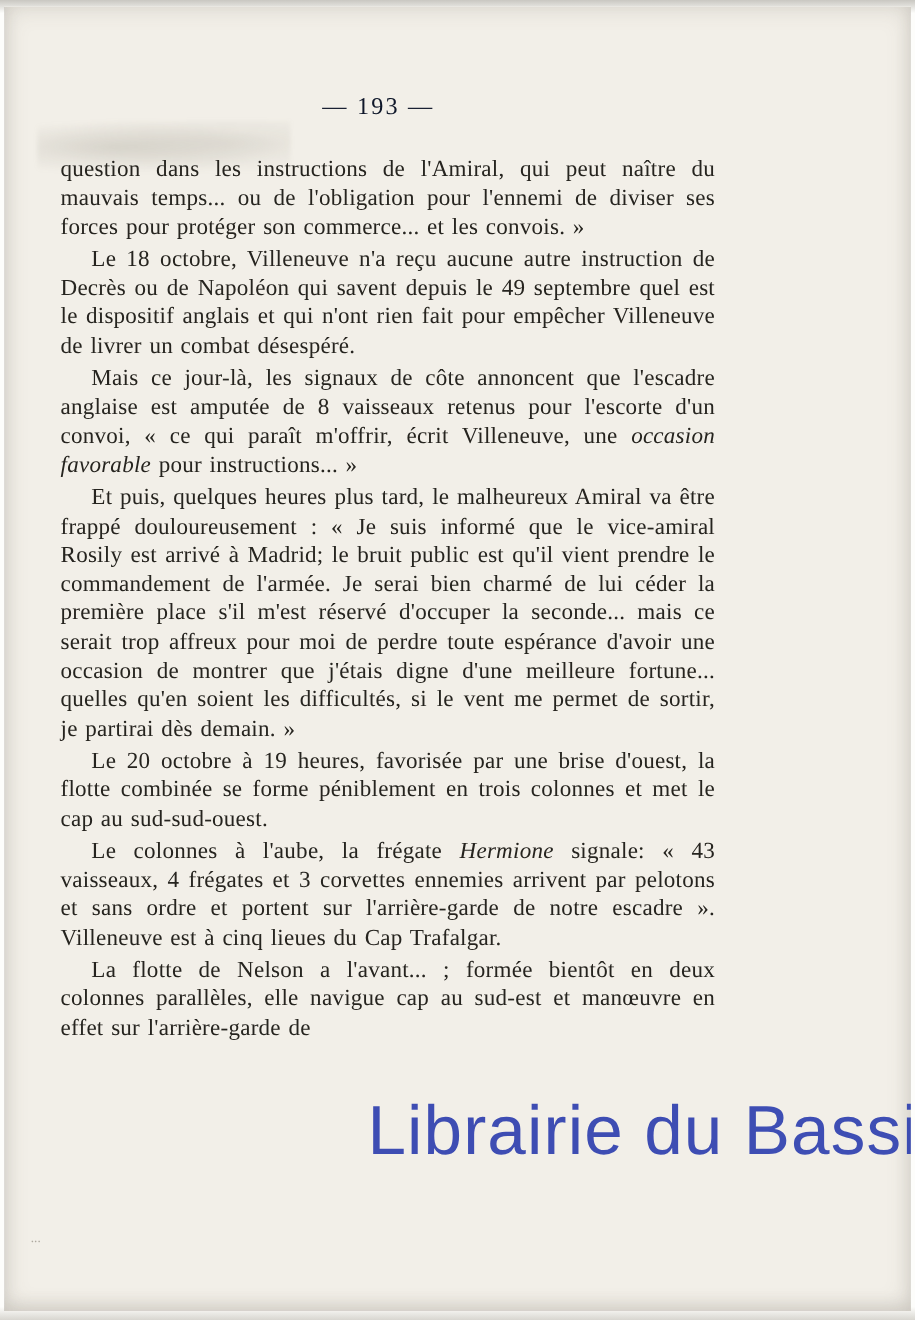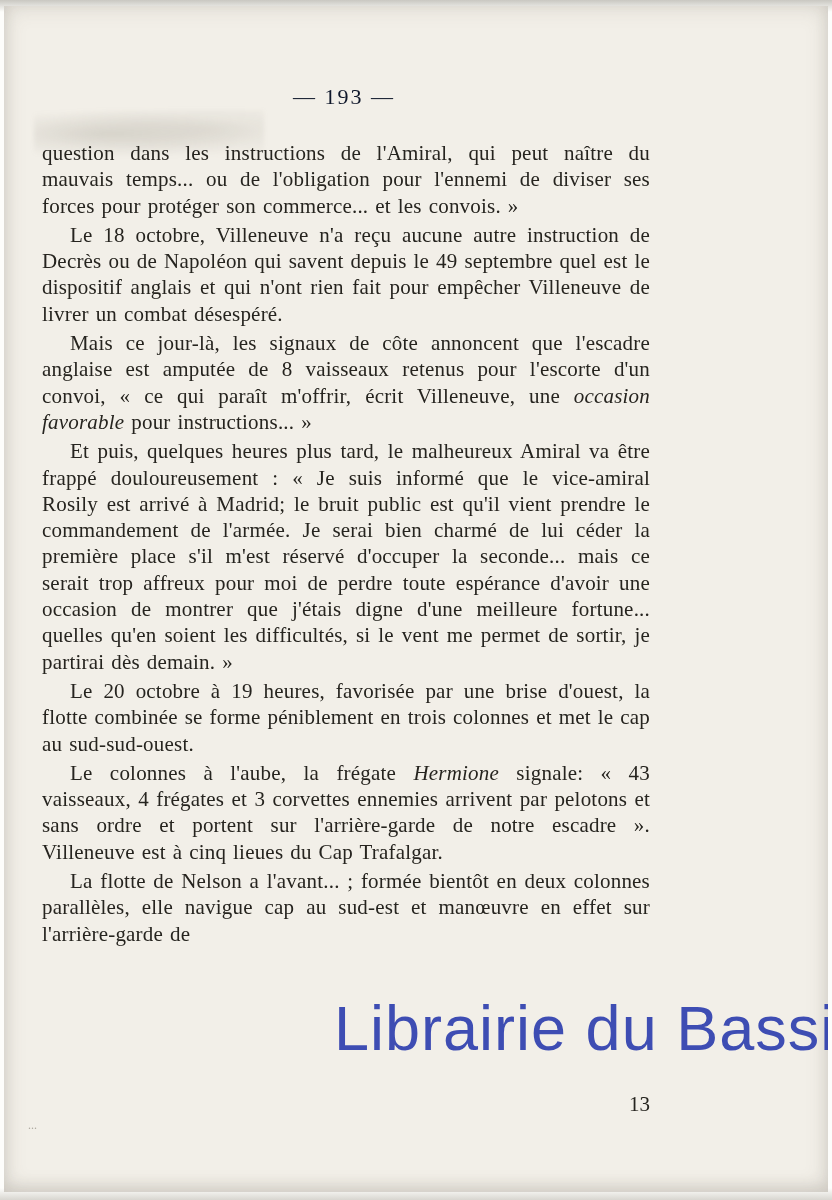--- a/index.html
+++ b/index.html
@@ -54,21 +54,21 @@
     top: 134px;
     width: 612px;
     color: #26241f;
     font-size: 21px;
     line-height: 26.3px;
     text-align: justify;
     letter-spacing: 0.2px;
     word-spacing: 1.5px;
   }
   .text-block p {
-    margin: 0 0 3px 4px;
+    margin: 0 0 3px 17px;
   }
   .text-block p.indent {
     text-indent: 28px;
   }
   .italic {
     font-style: italic;
   }
   .footer {
     position: absolute;
     left: 34px;
@@ -112,18 +112,17 @@
         <p class="indent"><span>Le 18 octobre, Villeneuve n'a reçu aucune autre instruction de Decrès ou de Napoléon qui savent depuis le 49 septembre quel est le dispositif anglais et qui n'ont rien fait pour empêcher Villeneuve de livrer un combat désespéré.</span></p>
         <p class="indent"><span>Mais ce jour-là, les signaux de côte annoncent que l'escadre anglaise est amputée de 8 vaisseaux retenus pour l'escorte d'un convoi, « ce qui paraît m'offrir, écrit Villeneuve, une </span><span class="italic">occasion favorable</span><span> pour instructions... »</span></p>
         <p class="indent"><span>Et puis, quelques heures plus tard, le malheureux Amiral va être frappé douloureusement : « Je suis informé que le vice-amiral Rosily est arrivé à Madrid; le bruit public est qu'il vient prendre le commandement de l'armée. Je serai bien charmé de lui céder la première place s'il m'est réservé d'occuper la seconde... mais ce serait trop affreux pour moi de perdre toute espérance d'avoir une occasion de montrer que j'étais digne d'une meilleure fortune... quelles qu'en soient les difficultés, si le vent me permet de sortir, je partirai dès demain. »</span></p>
         <p class="indent"><span>Le 20 octobre à 19 heures, favorisée par une brise d'ouest, la flotte combinée se forme péniblement en trois colonnes et met le cap au sud-sud-ouest.</span></p>
         <p class="indent"><span>Le colonnes à l'aube, la frégate </span><span class="italic">Hermione</span><span> signale: « 43 vaisseaux, 4 frégates et 3 corvettes ennemies arrivent par pelotons et sans ordre et portent sur l'arrière-garde de notre escadre ». Villeneuve est à cinq lieues du Cap Trafalgar.</span></p>
         <p class="indent"><span>La flotte de Nelson a l'avant... ; formée bientôt en deux colonnes parallèles, elle navigue cap au sud-est et manœuvre en effet sur l'arrière-garde de</span></p>
       </div>
 
     <div class="corner-mark">...</div>
 
-    <div class="footer">13</div>
 
     <div class="watermark" style="color: rgb(43, 60, 174);">Librairie du Bassin</div>
 
   </div>
 </div>
 
 </body></html>

